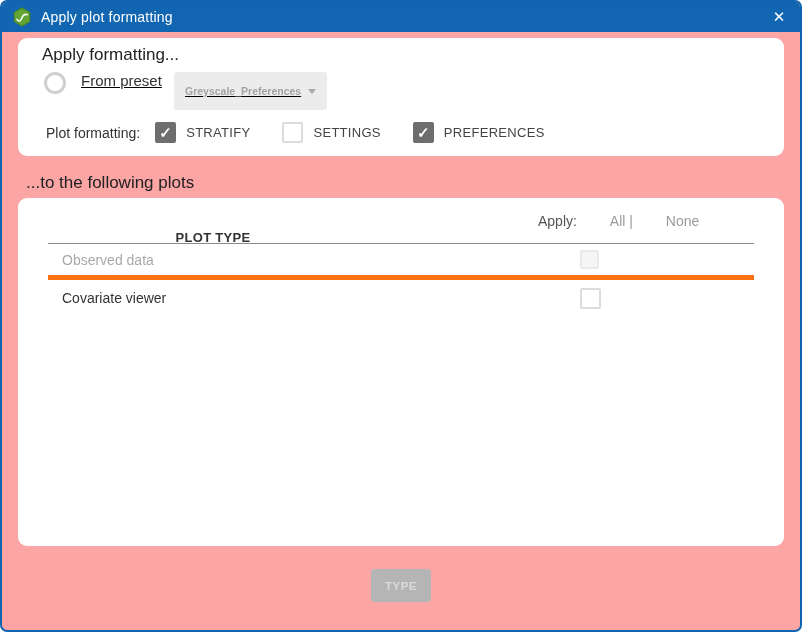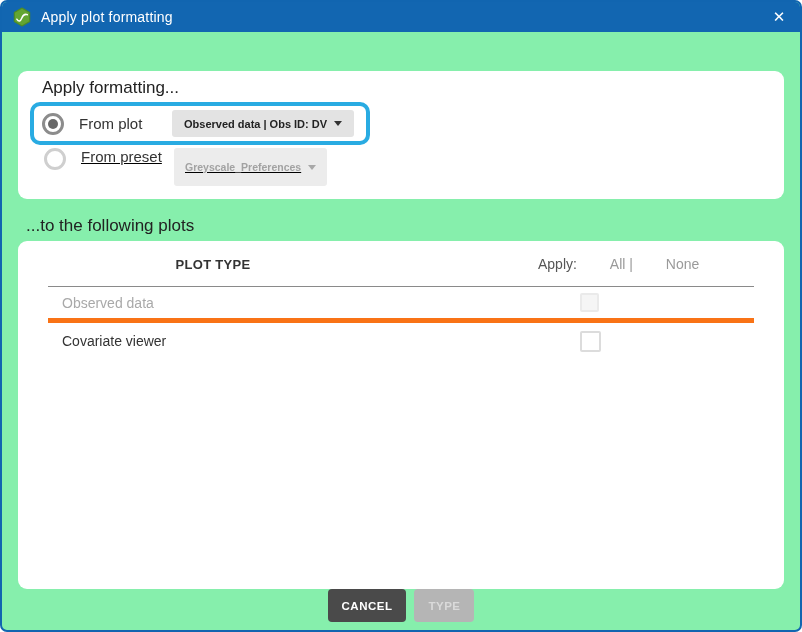--- a/index.html
+++ b/index.html
@@ -1,19 +1,19 @@
 <!DOCTYPE html>
 <html><head>
 <meta charset="utf-8">
 <style>
   * { box-sizing: border-box; margin: 0; padding: 0; }
   html,body { width:802px; height:632px; font-family:"Liberation Sans", sans-serif; }
   .window{
     width:802px; height:632px; border:2px solid #1165b0; border-radius:7px;
-    background:#86efac; overflow:hidden; display:flex; flex-direction:column;gap:33px;
+    background:#fca5a5; overflow:hidden; display:flex; flex-direction:column;
   }
   
   .titlebar{
     height:30px; flex:0 0 30px; background:#1266b1; color:#fff;
     display:flex; align-items:center; padding:0 10px; gap:9px;
   }
   .app-icon{ width:20px; height:20px; display:block; }
   .titlebar-title{ font-size:14px; letter-spacing:.2px; }
   .close-btn{
     margin-left:auto; width:22px; height:22px; display:flex; align-items:center;
@@ -62,21 +62,21 @@
   }
   .checkbox.checked{ background:#6e6e6e; border-color:#6e6e6e; }
   .checkbox.checked::after{ content:"✓"; color:#fff; font-size:15px; font-weight:700; line-height:1; }
   .pf-option .cb-label{ font-size:13px; color:#444; letter-spacing:.3px; margin:0 20px 0 10px; }
 
   
   .heading-to{ margin:17px 0 5px 8px; }
   .card-to{ flex:0 0 348px; padding:0 30px; position:relative; }
   .tbl-header{ position:relative; height:46px; border-bottom:1px solid #8a8a8a; }
   .tbl-header .col-plottype{
-    position:absolute; left:0; top:16px; width:330px; text-align:center;
+    position:absolute; left:0; top:32px; width:330px; text-align:center;
     font-size:13px; font-weight:700; color:#333; letter-spacing:.3px;
   }
   .select-group{ position:absolute; left:490px; top:15px; font-size:14px; white-space:nowrap; }
   .select-label{ color:#555; }
   .select-link{ color:#9a9a9a; cursor:pointer;margin-left:29px; }
   .select-sep{ color:#9a9a9a; }
   .tbl-row{ position:relative; height:36px; display:flex; align-items:center; }
   .row-sep{ border-bottom:5px solid #f97316; }
   .tbl-row .row-label{ font-size:14px; color:#333; padding-left:14px; }
   .tbl-row.disabled .row-label{ color:#a9a9a9; }
@@ -104,38 +104,48 @@
     </svg>
     <span class="titlebar-title">Apply plot formatting</span>
     <button class="close-btn">✕</button>
   </div>
 
   <div class="dlg-body">
 
     <div class="card card-from">
       <div class="section-heading">Apply formatting...</div>
 
-      <div class="from-plot-highlight">
-        <span class="radio selected"></span>
-        <span class="option-label">From plot</span>
-        <button class="dropdown dropdown-plot">
-          <span class="dd-text">Observed data | Obs ID: DV</span>
-          <span class="caret caret-dark"></span>
-        </button>
-      </div>
 
       <div class="option-row from-preset-row">
         <span class="radio unselected"></span>
         <span class="option-label">From preset</span>
         <button class="dropdown dropdown-preset">
           <span class="dd-text">Greyscale_Preferences</span>
           <span class="caret caret-grey"></span>
         </button>
       </div>
 
+      <div class="pf-row">
+        <span class="pf-label">Plot formatting:</span>
+
+        <span class="pf-option">
+          <span class="checkbox checked"></span>
+          <span class="cb-label">STRATIFY</span>
+        </span>
+
+        <span class="pf-option">
+          <span class="checkbox"></span>
+          <span class="cb-label">SETTINGS</span>
+        </span>
+
+        <span class="pf-option">
+          <span class="checkbox checked"></span>
+          <span class="cb-label">PREFERENCES</span>
+        </span>
+      </div>
     </div>
 
     <div class="section-heading heading-to">...to the following plots</div>
 
     <div class="card card-to">
       <div class="tbl-header">
         <span class="col-plottype">PLOT TYPE</span>
         <span class="select-group">
           <span class="select-label">Apply:</span>
           <span class="select-link">All</span>
@@ -149,18 +159,17 @@
         <span class="checkbox row-check"></span>
       </div>
 
       <div class="tbl-row">
         <span class="row-label">Covariate viewer</span>
         <span class="checkbox row-check"></span>
       </div>
     </div>
 
     <div class="footer">
-      <button class="btn btn-cancel">CANCEL</button>
       <button class="btn btn-apply">TYPE</button>
     </div>
 
   </div>
 </div>
 
 </body></html>

